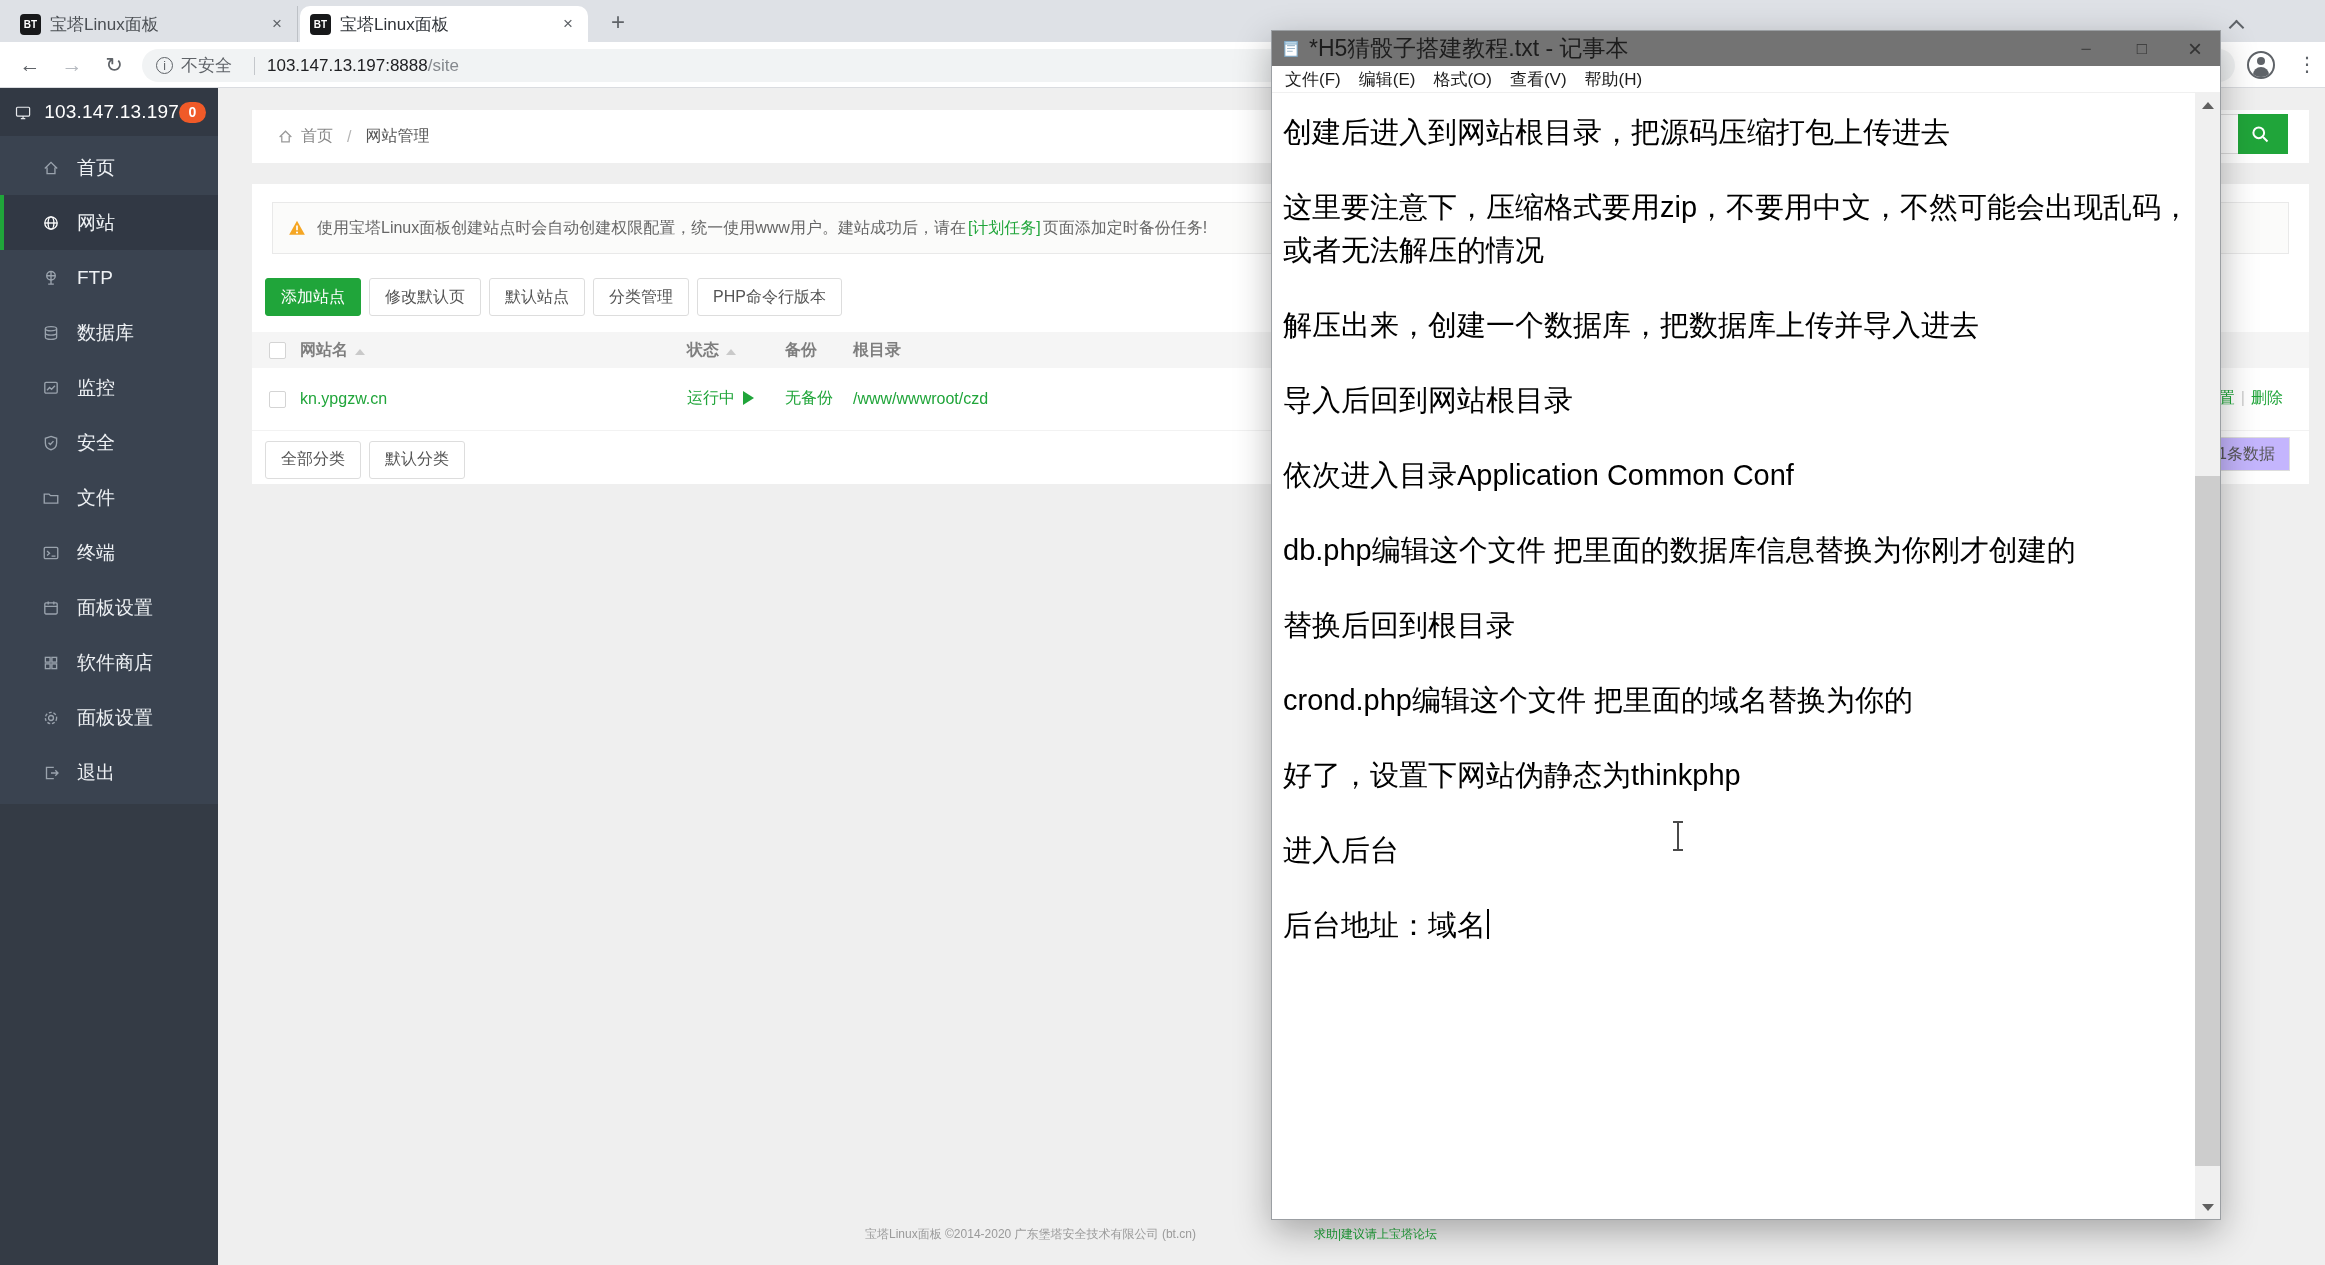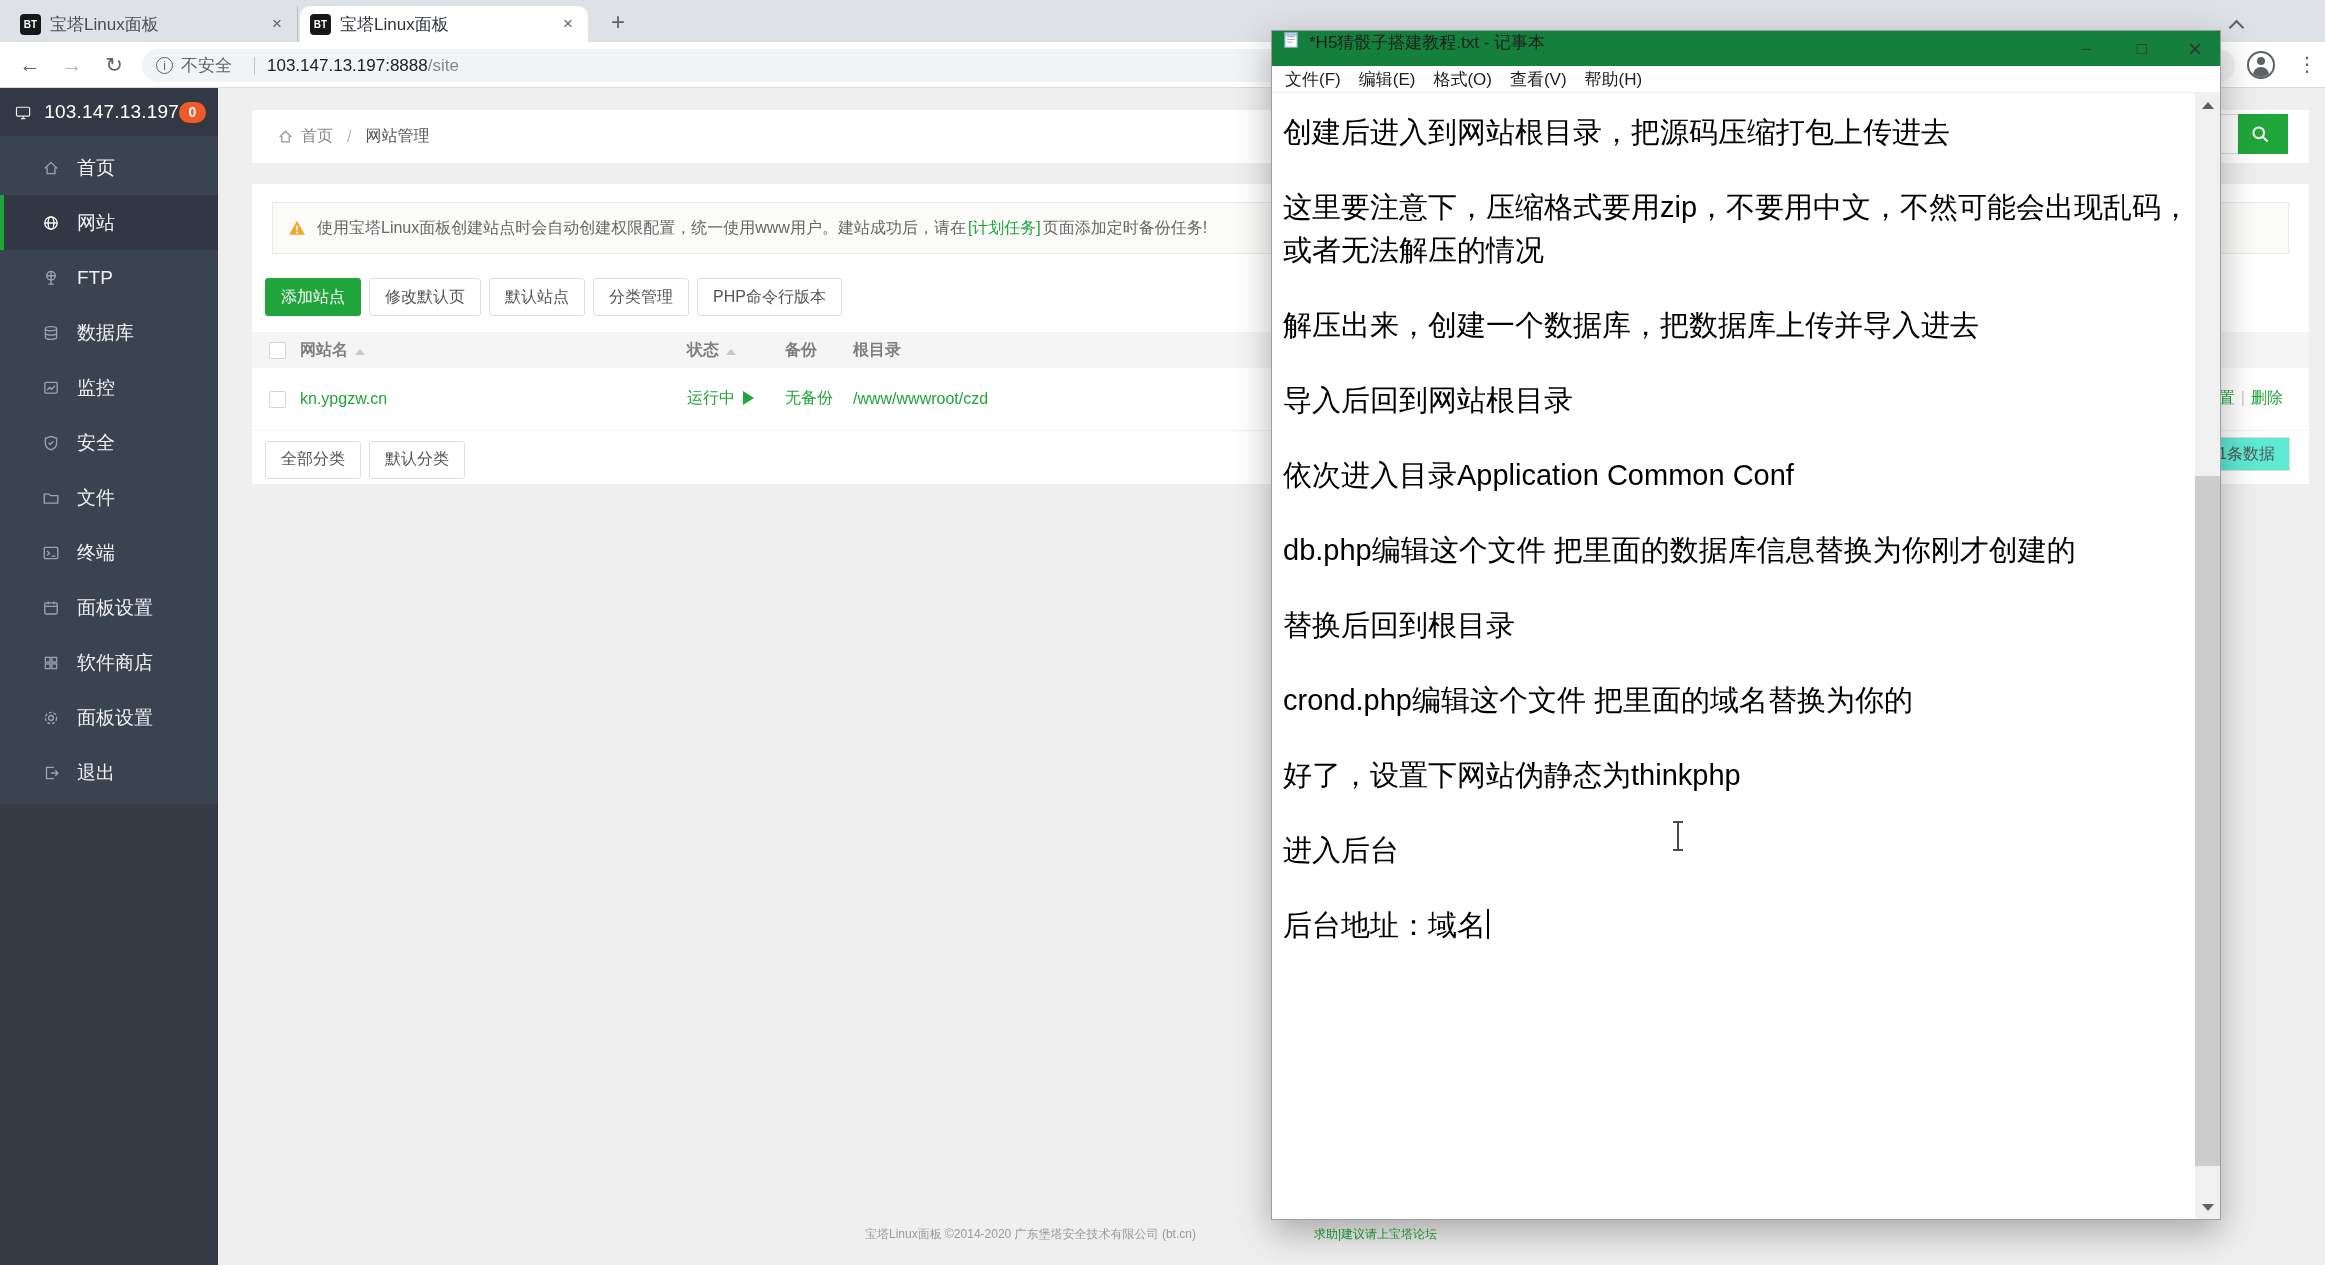--- a/index.html
+++ b/index.html
@@ -69,28 +69,28 @@
   table.sites th{font-weight:bold;color:#7e7e7e;text-align:left}
   table.sites tbody tr{height:62px;border-bottom:1px solid #f2f2f2}
   .c-check{padding-left:17px;width:31px}
   .checkbox{display:inline-block;width:17px;height:17px;border:1px solid #d4d4d4;border-radius:2px;background:#fff;vertical-align:middle;cursor:pointer}
   .sortcaret{display:inline-block;width:0;height:0;border-left:5px solid transparent;border-right:5px solid transparent;border-bottom:6px solid #c9c9c9;margin-left:7px}
   .g{color:#20a53a}
   .play{display:inline-block;width:0;height:0;border-top:7px solid transparent;border-bottom:7px solid transparent;border-left:11px solid #20a53a;vertical-align:-2px;margin-left:8px}
   .c-act{text-align:right;padding-right:26px;width:146px}
   .actsep{color:#ccc;margin:0 6px}
   .catrow{margin:10px 0 0 13px;display:flex}
-  .pager{position:absolute;right:19px;top:253px;height:34px;border:1px solid #ddd;display:flex;align-items:center;padding:0 14px;font-size:16px;color:#555;background:#5eead4}
+  .pager{position:absolute;right:19px;top:253px;height:34px;border:1px solid #ddd;display:flex;align-items:center;padding:0 14px;font-size:16px;color:#555;background:#c4b5fd}
   .footer{position:absolute;top:1226px;left:0;width:2325px;height:24px;font-size:12px}
   .copyright{position:absolute;left:865px;color:#9a9a9a}
   .forumlink{position:absolute;left:1314px;color:#20a53a;cursor:pointer}
 
   
   .notepad{position:absolute;left:1271px;top:30px;width:950px;height:1190px;background:#fff;border:1px solid #9b9fa3;box-shadow:0 12px 34px rgba(0,0,0,.30);z-index:50;display:flex;flex-direction:column}
-  .np-title{height:35px;display:flex;font-size:17px;color:#1d1d1d;background:#15803d}
+  .np-title{height:35px;display:flex;align-items:center;font-size:23px;color:#1d1d1d;background:#737373}
   .np-ico{margin:0 9px 0 10px;flex:0 0 auto}
   .np-name{flex:1;white-space:nowrap;overflow:hidden}
   .np-ctl{width:56px;height:35px;display:flex;align-items:center;justify-content:center;font-size:15px;color:#333;cursor:pointer}
   .np-min::before{content:"─";font-size:13px}
   .np-max::before{content:"□";font-size:17px}
   .np-close{width:50px}
   .np-close::before{content:"×";font-size:24px}
   .np-menu{height:27px;display:flex;align-items:center;font-size:17px;color:#1d1d1d;padding-left:4px;border-bottom:1px solid #f0f0f0}
   .np-menu span{padding:0 9px;cursor:default}
   .np-body{flex:1;position:relative;overflow:hidden}

